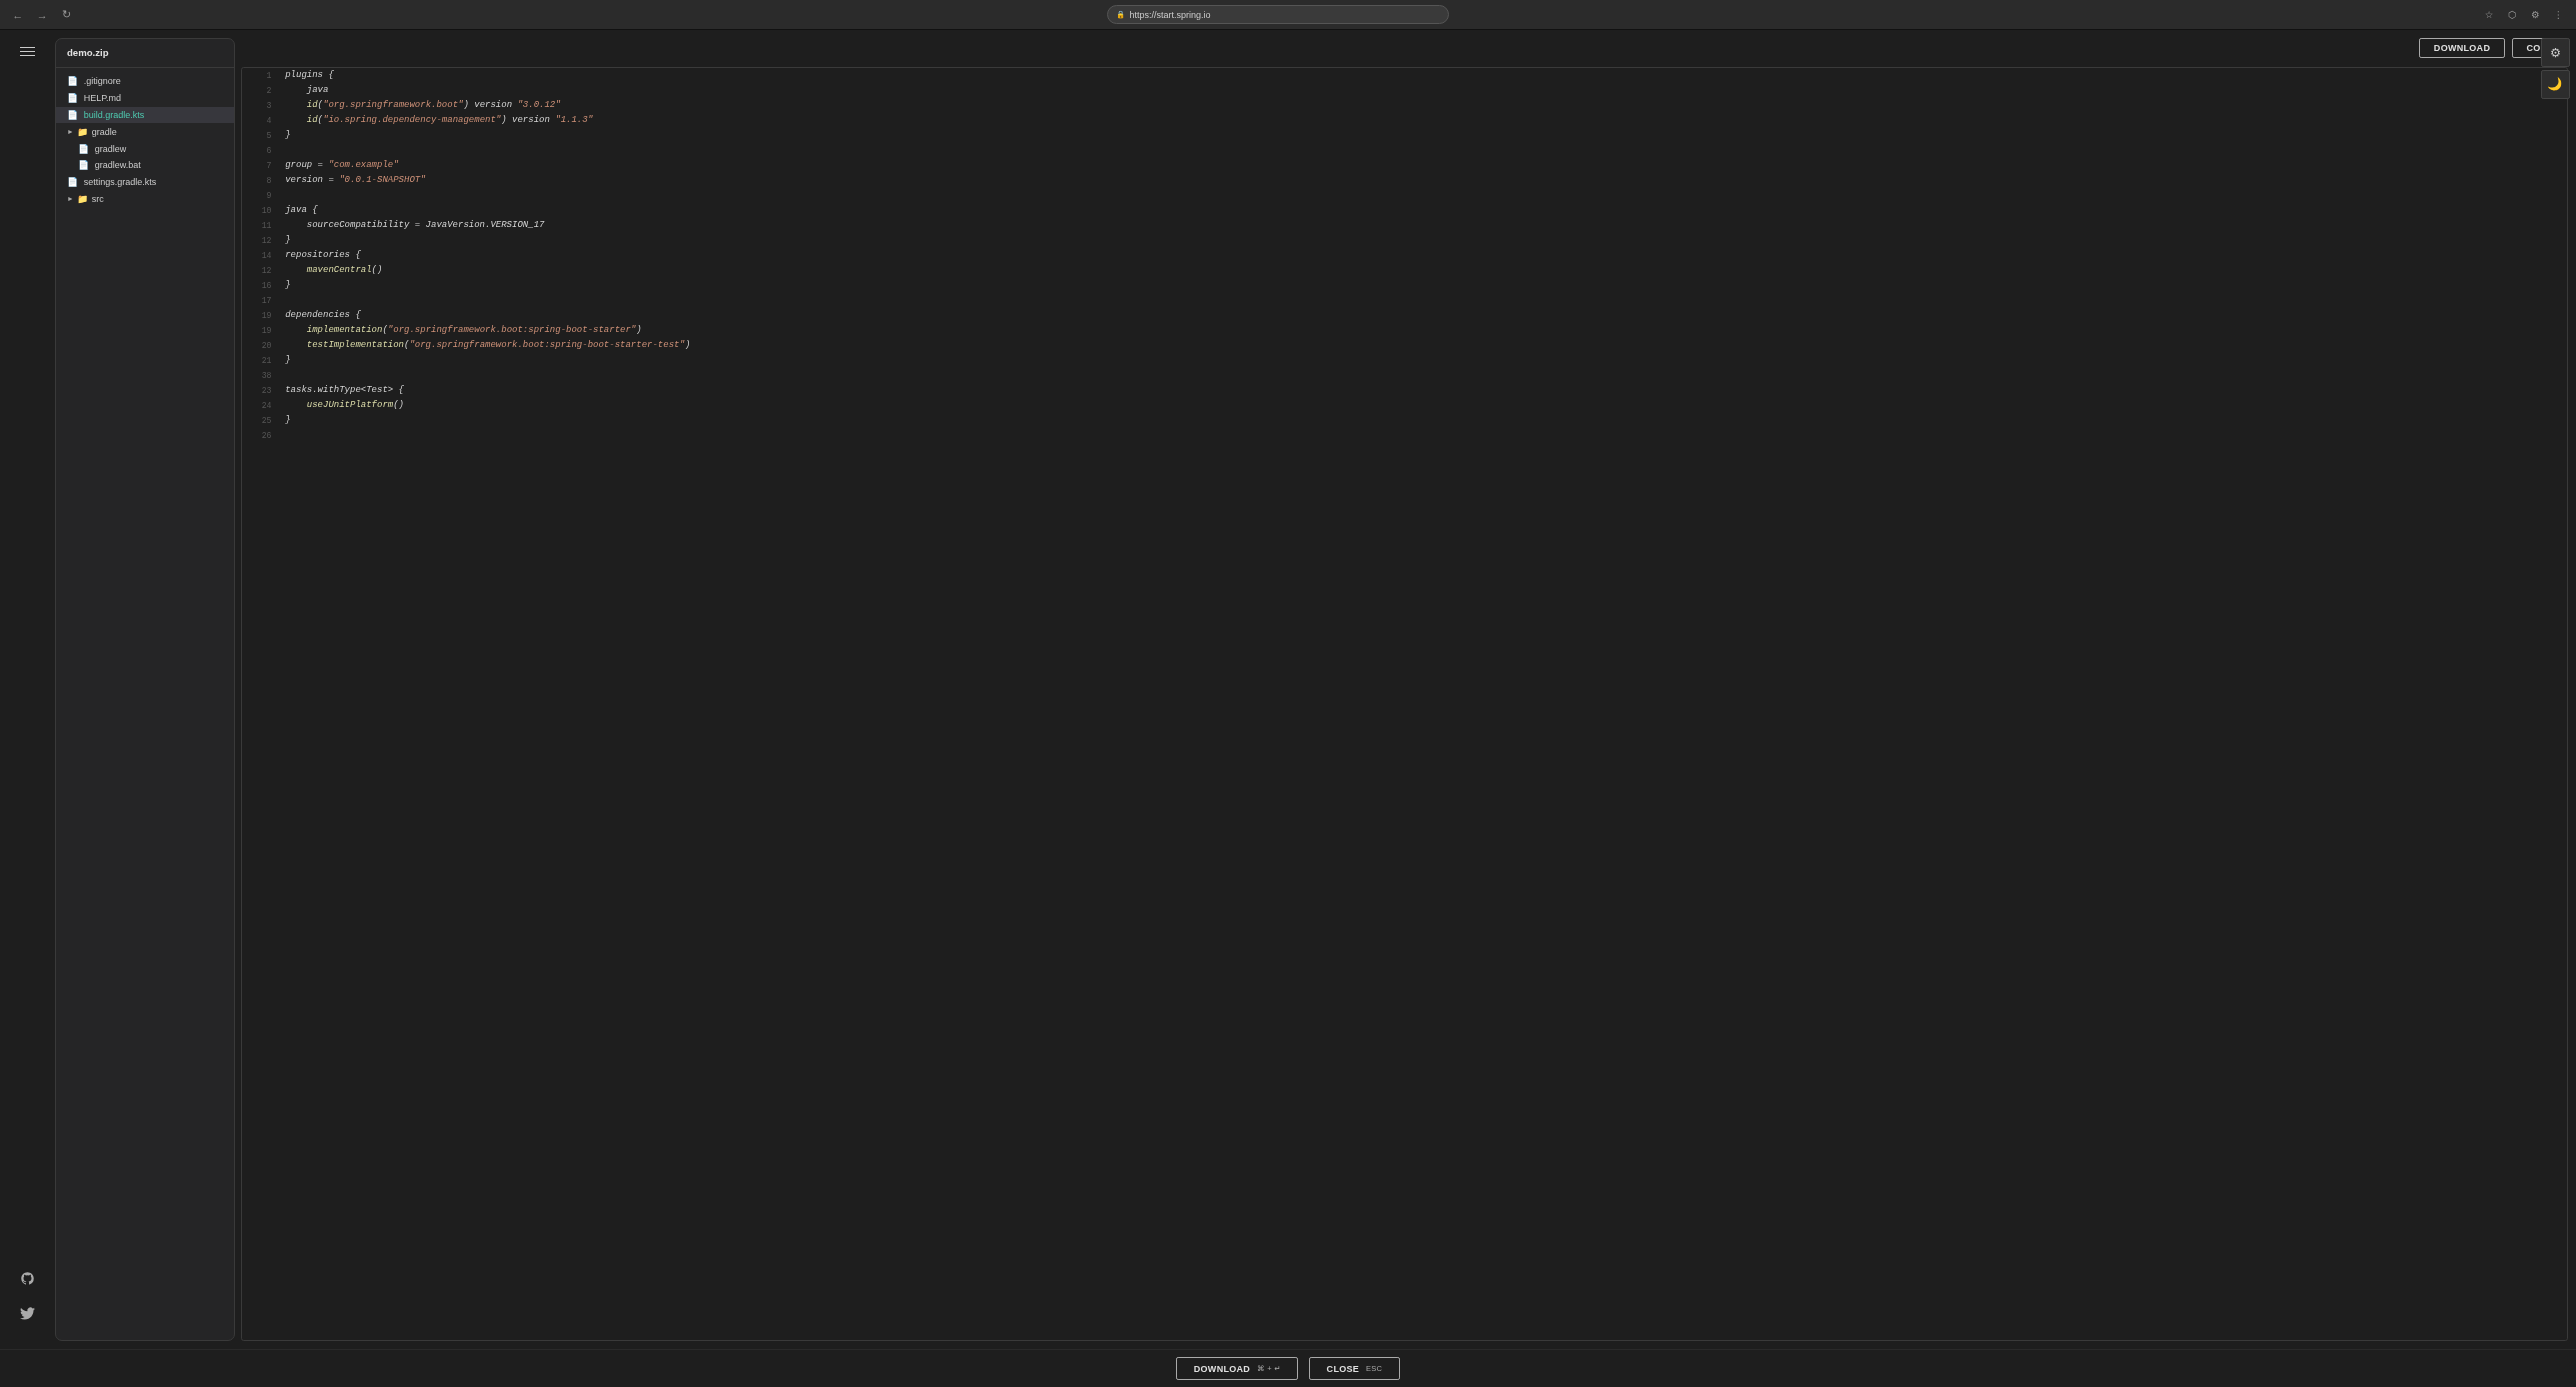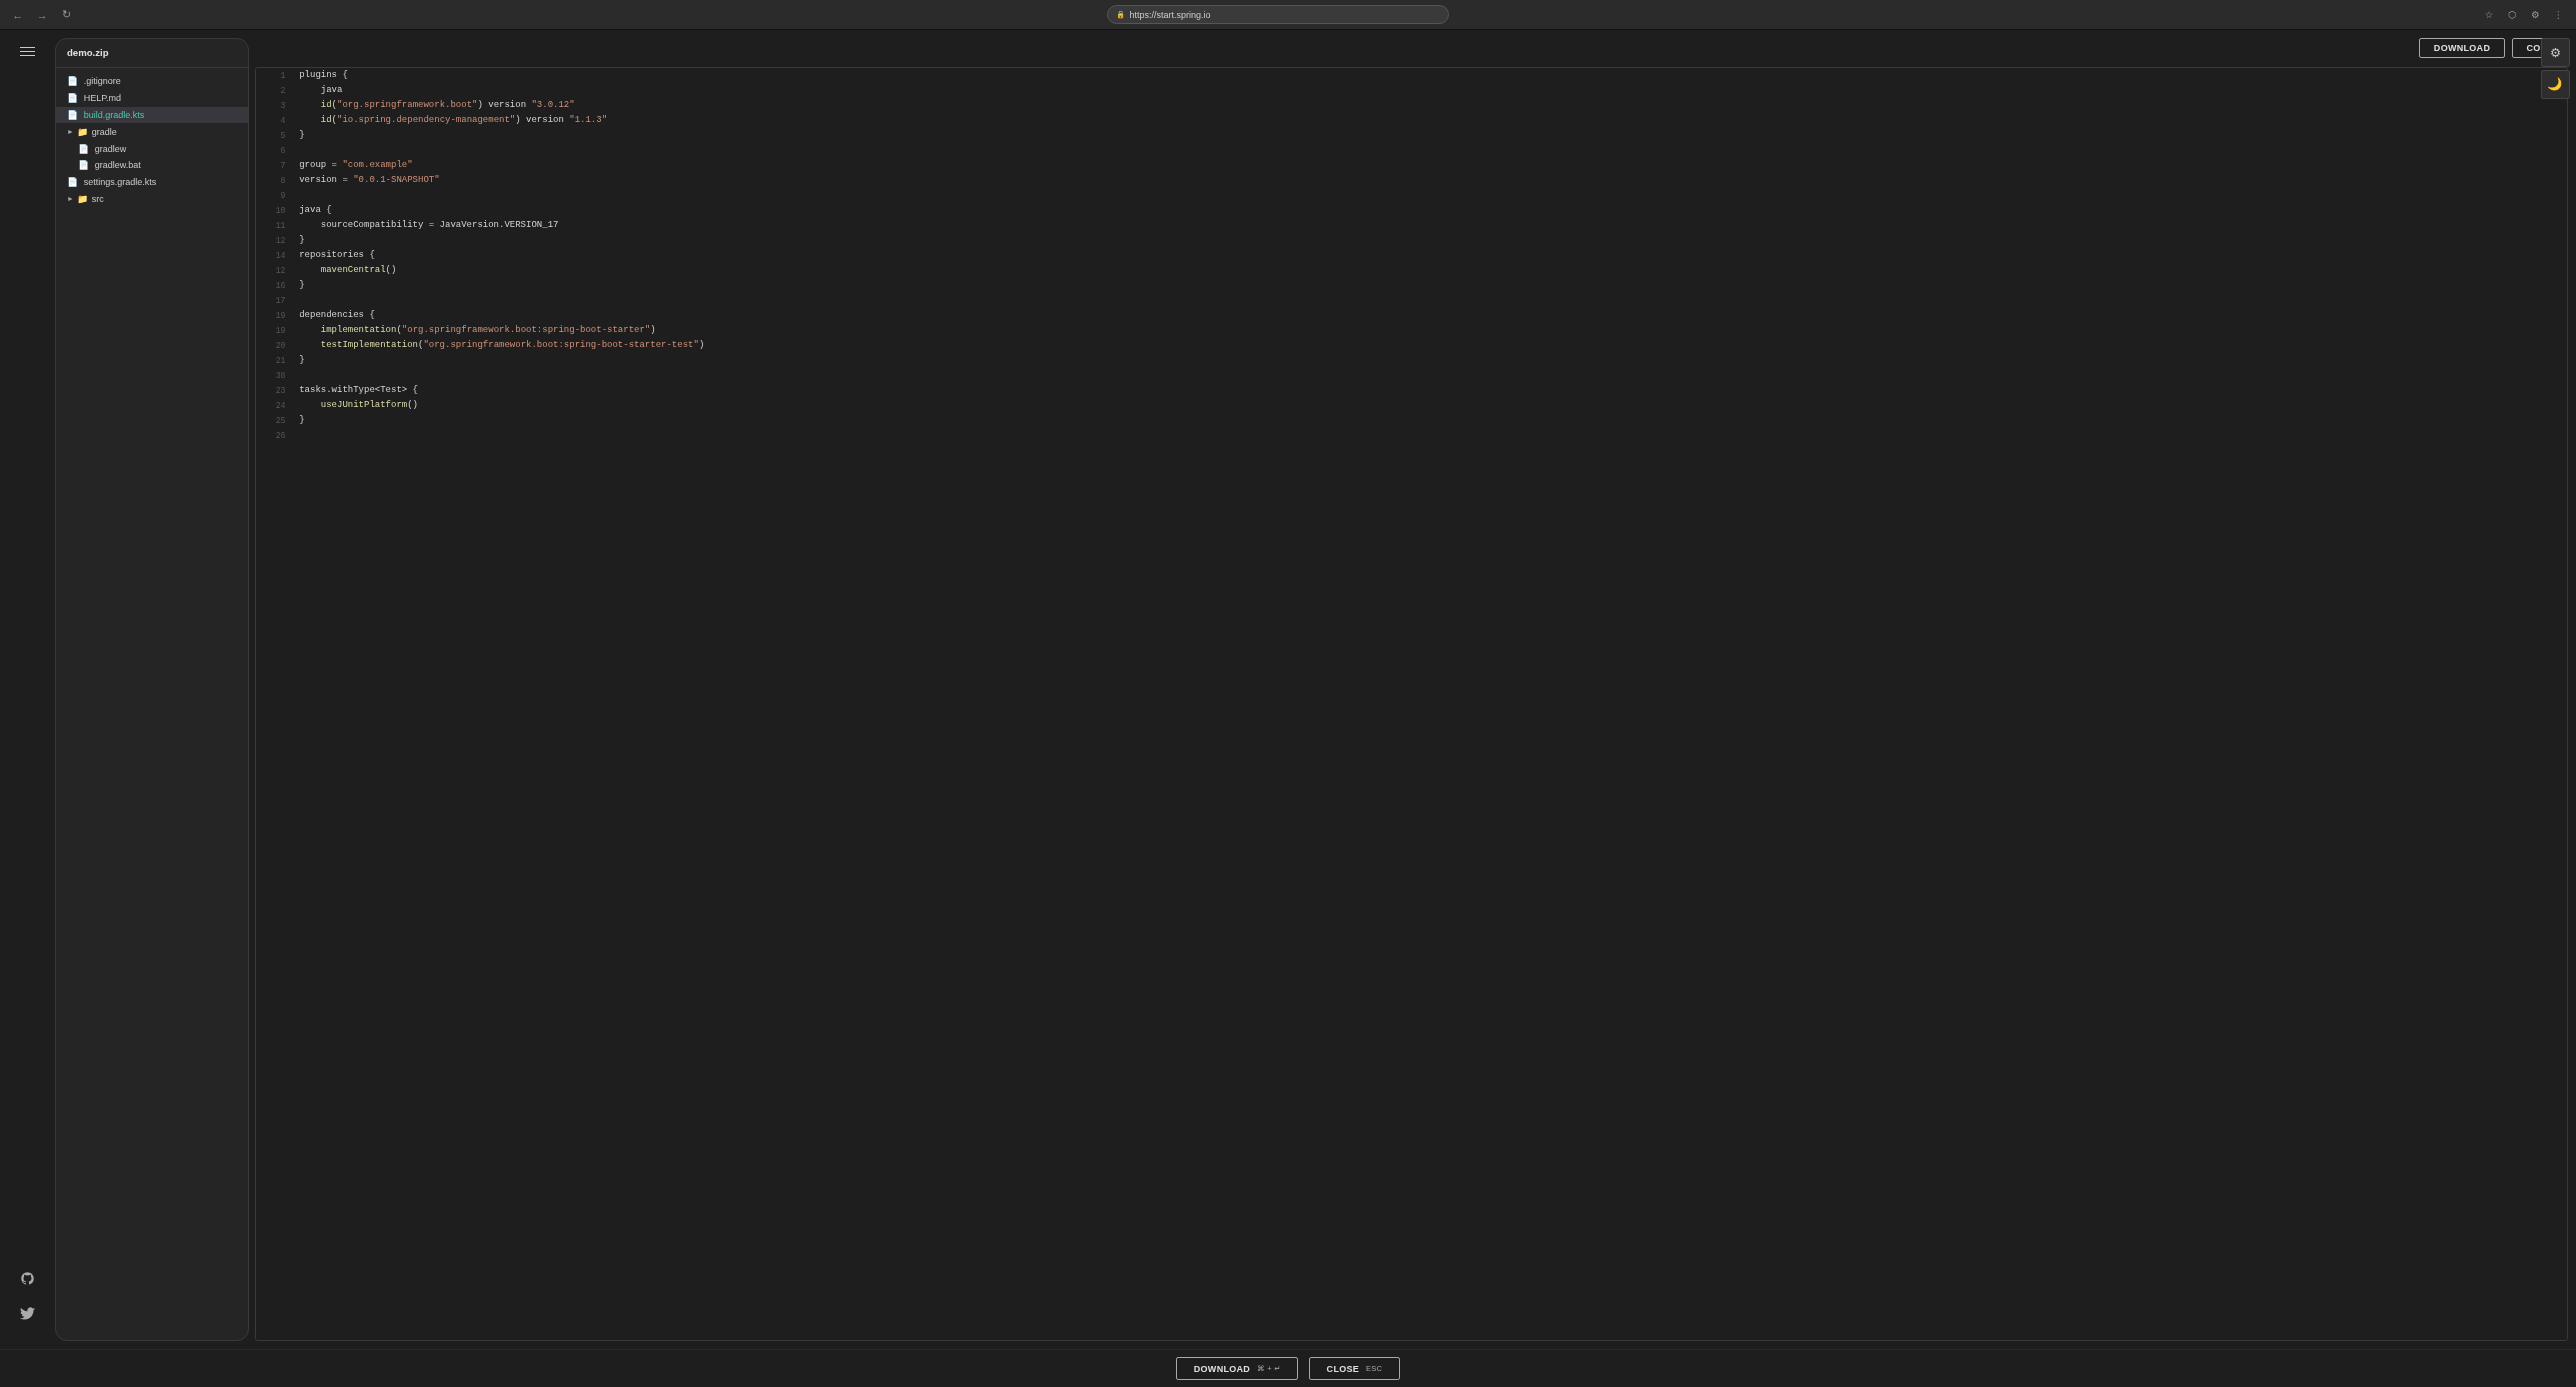--- a/index.html
+++ b/index.html
@@ -128,24 +128,24 @@
       width: 27px;
       height: 27px;
       display: flex;
       align-items: center;
       justify-content: center;
       border-radius: 2.7px;
     }
 
     
     .file-panel {
-      width: 194px;
+      width: 180px;
       background: #252526;
       border: 0.7px solid #3a3a3a;
-      border-radius: 12px;
+      border-radius: 7px;
       margin: 8.2px 0 8.2px 0;
       overflow: hidden;
       display: flex;
       flex-direction: column;
       flex-shrink: 0;
     }
     .file-panel-header {
       padding: 8.2px 11px;
       font-size: 9.6px;
       font-weight: 600;
@@ -247,20 +247,21 @@
       margin-right: 13.7px;
       flex-shrink: 0;
       user-select: none;
       font-size: 8.2px;
       padding-top: 1.4px;
     }
     .code-content {
       flex: 1;
       white-space: pre;
       color: #d4d4d4;
+      font-style: italic;
     }
     .str { color: #ce9178; }
     .fn { color: #dcdcaa; }
     .plugin-id { color: #ce9178; }
     .version-str { color: #ce9178; }
     .plain { color: #d4d4d4; }
 
     
     .bottom-bar {
       height: 38px;

